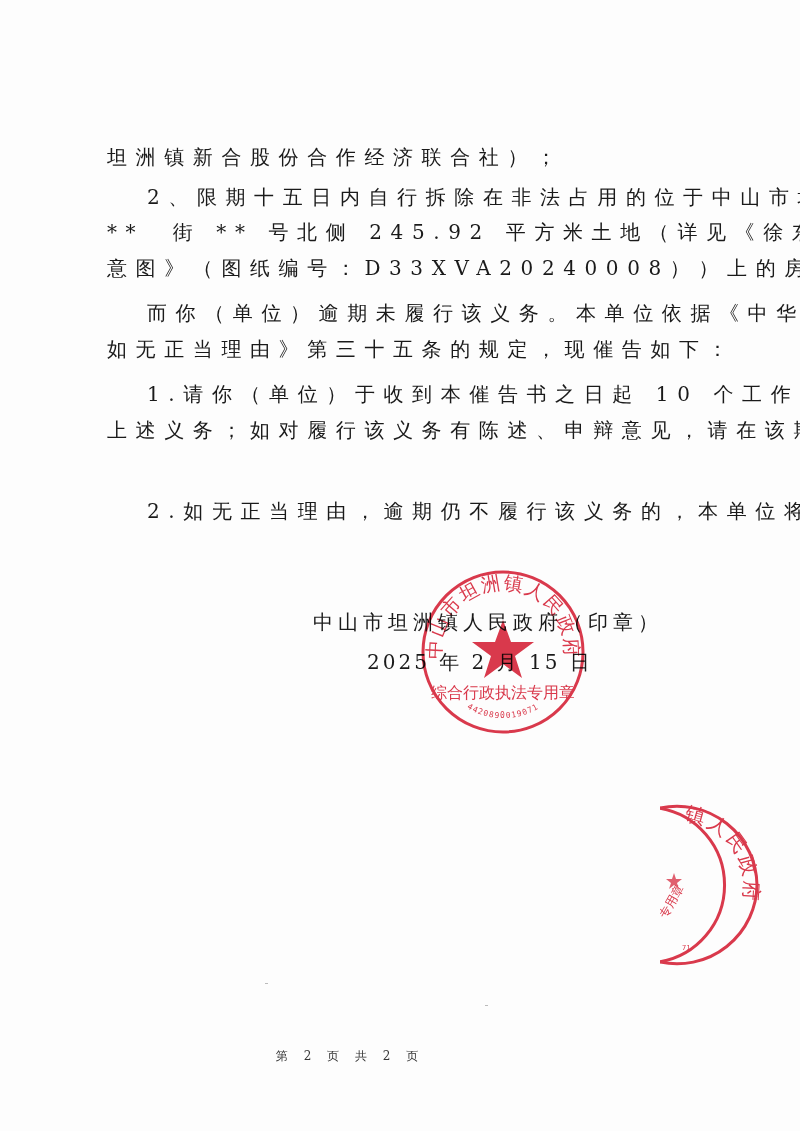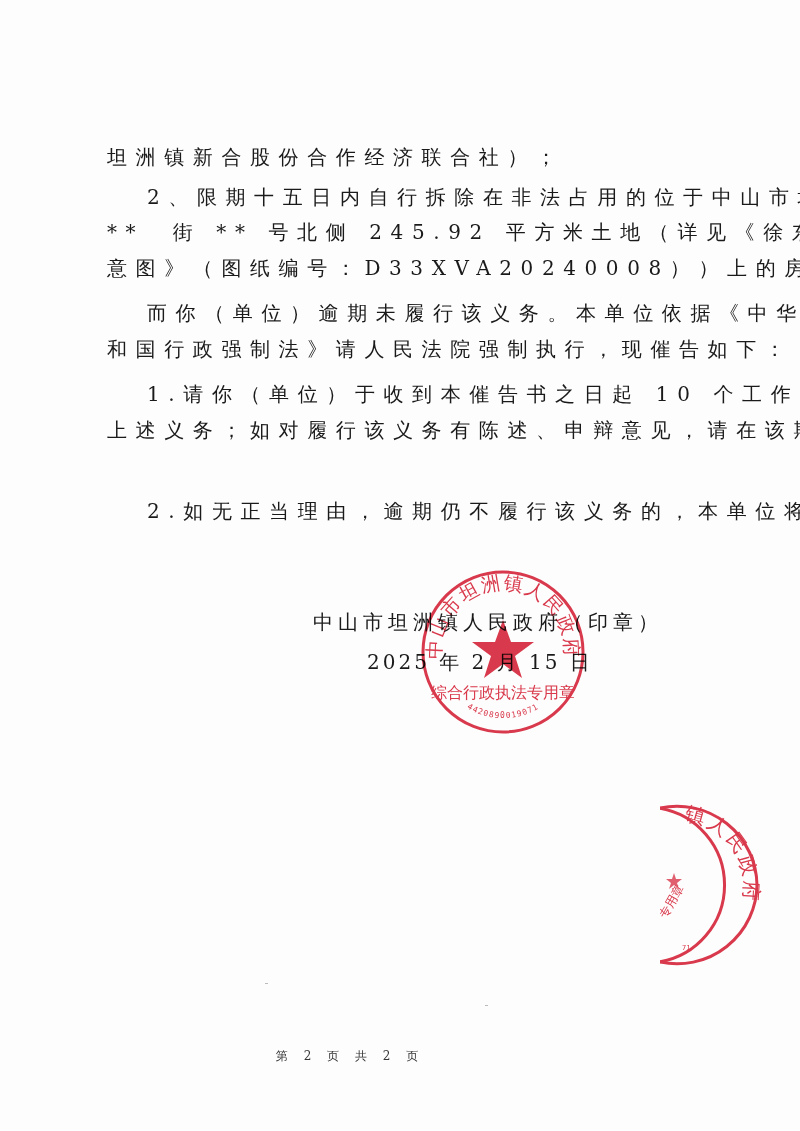--- a/index.html
+++ b/index.html
@@ -62,21 +62,21 @@
 </head>
 <body>
 
 <div class="page">
 
   <div class="line" style="top:145px;">坦洲镇新合股份合作经济联合社）；</div>
   <div class="line indent" style="top:185px;">2、限期十五日内自行拆除在非法占用的位于中山市坦洲镇</div>
   <div class="line" style="top:220px;">**　街 ** 号北侧 245.92 平方米土地（详见《徐东明违法用地示</div>
   <div class="line" style="top:256px;">意图》（图纸编号：D33XVA20240008））上的房屋。</div>
   <div class="line indent" style="top:301px;">而你（单位）逾期未履行该义务。本单位依据《中华人民共</div>
-  <div class="line" style="top:337px;">和国行政强制法》请人民法院强制执行，现催告如下：</div>
+  <div class="line" style="top:337px;">如无正当理由》第三十五条的规定，现催告如下：</div>
   <div class="line indent" style="top:382px;">1.请你（单位）于收到本催告书之日起 10 个工作日内履行</div>
   <div class="line" style="top:418px;">上述义务；如对履行该义务有陈述、申辩意见，请在该期限内向</div>
   <div class="line indent" style="top:499px;">2.如无正当理由，逾期仍不履行该义务的，本单位将依法申</div>
 
   <div class="sig" style="left:313px; top:610px;">中山市坦洲镇人民政府（印章）</div>
   <div class="sig" style="left:367px; top:650px; letter-spacing:3px;">2025 年 2 月 15 日</div>
 
   <svg class="seal" style="left:418px; top:570px;" width="170" height="170" viewBox="0 0 170 170">
     <defs>
       <path id="sealArc" d="M 30 110 A 62 62 0 1 1 140 110"></path>

